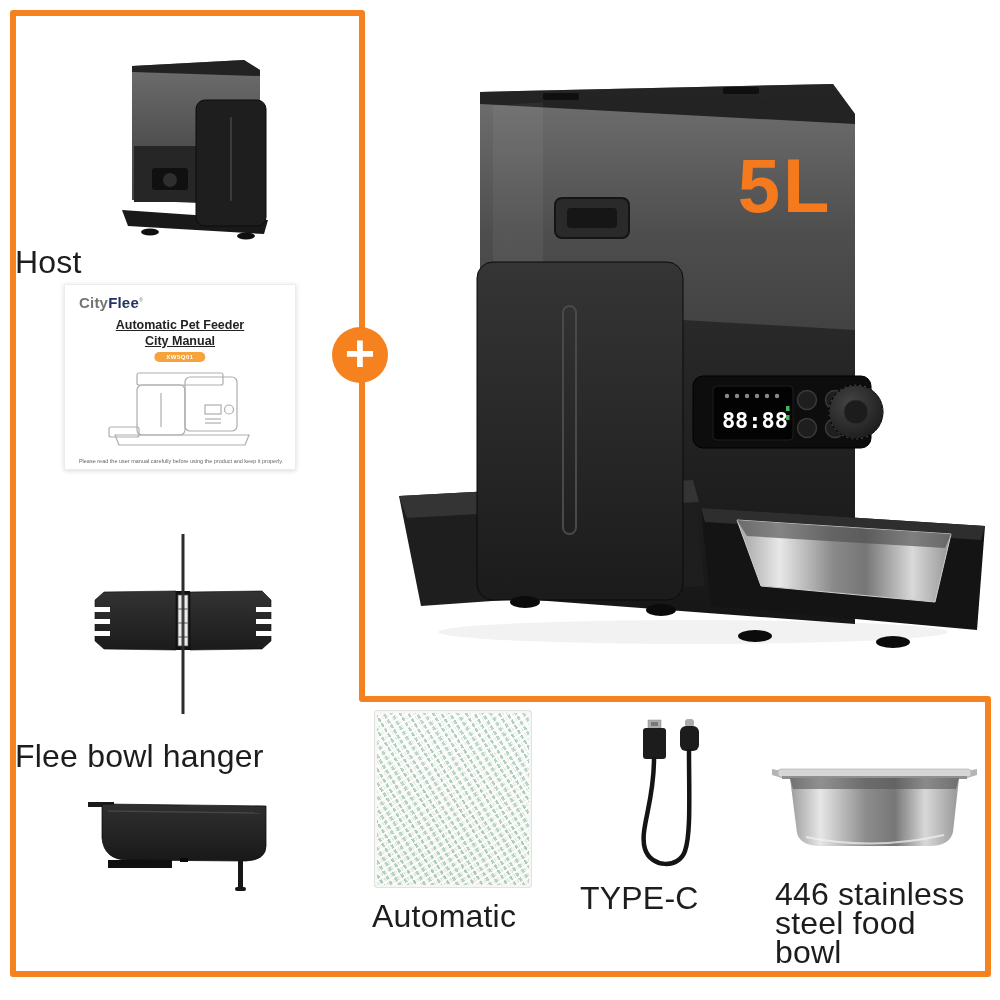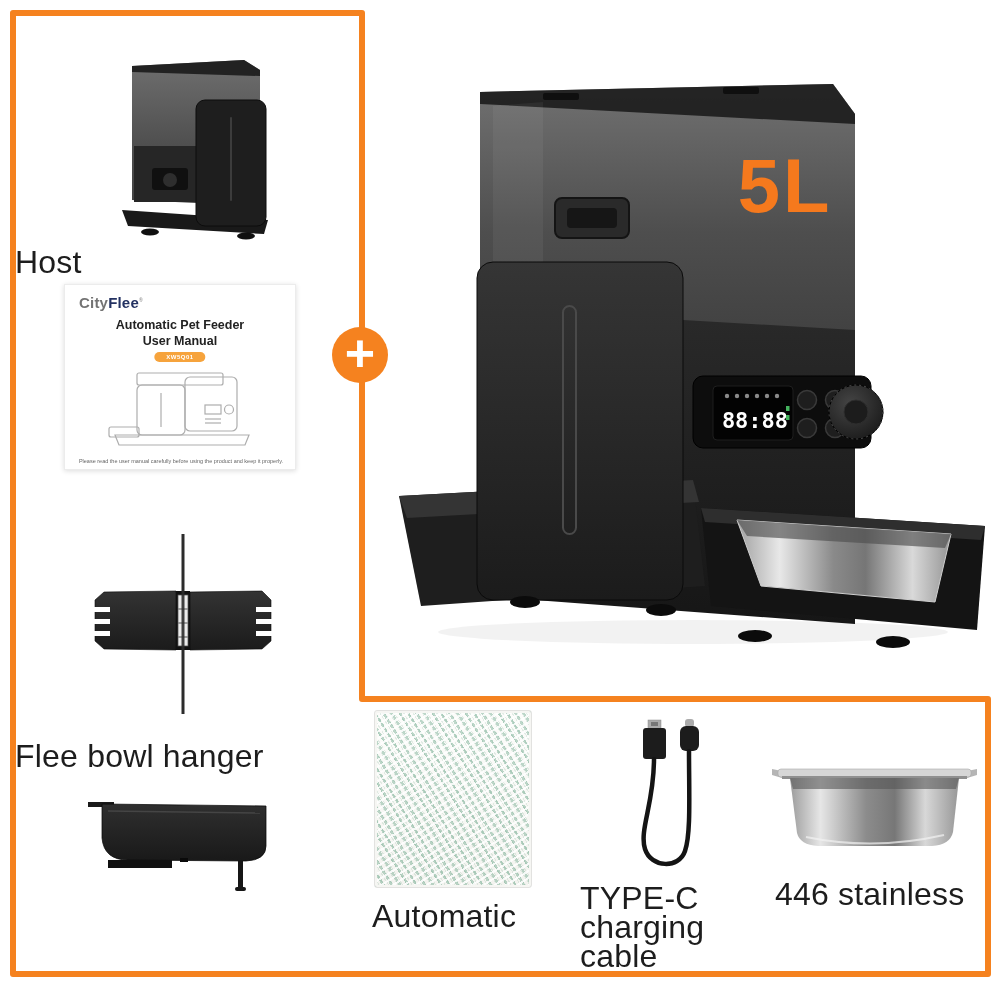--- a/index.html
+++ b/index.html
@@ -13,21 +13,21 @@
              background:#F5821F;display:flex;align-items:center;justify-content:center;
              color:#fff;font-size:52px;font-weight:700;line-height:1;padding-bottom:4px;box-sizing:border-box;}
   
   .manual-card{position:absolute;left:64px;top:284px;width:232px;height:186px;background:#fff;
                border:1px solid #ececec;box-shadow:0 1px 5px rgba(0,0,0,.14);box-sizing:border-box;}
   .manual-logo{position:absolute;left:14px;top:9px;font-size:15px;font-weight:bold;letter-spacing:.2px;}
   .brand-red{color:#737373;}
   .brand-navy{color:#233262;}
   .brand-mark{font-size:5px;color:#999;vertical-align:super;}
   .manual-title{position:absolute;left:0;top:32px;width:100%;text-align:center;
-                font-size:12.5px;font-weight:bold;color:#222;line-height:16px;}
+                font-size:12.5px;font-weight:bold;color:#222;line-height:16px;text-decoration:underline;}
   .manual-badge{position:absolute;left:50%;top:67px;transform:translateX(-50%);
                 background:#F6A33C;color:#fff;font-size:6px;font-weight:bold;
                 padding:2px 12px;border-radius:8px;letter-spacing:.5px;}
   .manual-foot{position:absolute;left:4px;bottom:5px;width:224px;text-align:center;
                font-size:5.5px;color:#666;}
   
   .desiccant{position:absolute;left:374px;top:710px;width:158px;height:178px;border-radius:3px;
              border:1px solid #e2e2e0;box-sizing:border-box;
              background:
                repeating-linear-gradient(148deg, rgba(255,255,255,.85) 0 2px, rgba(255,255,255,0) 2px 6px),
@@ -65,21 +65,21 @@
     <ellipse cx="148" cy="186" rx="9" ry="3.5" fill="#101010"></ellipse>
   </svg>
   <div class="item-label" style="left:15px;top:248px;width:347px">Host</div>
 
   <div class="manual-card">
     <div class="manual-logo">
       <span class="brand-red">City</span><span class="brand-navy">Flee</span><span class="brand-mark">®</span>
     </div>
     <div class="manual-title">
       <div>Automatic Pet Feeder</div>
-      <div>User Manual</div>
+      <div>City Manual</div>
     </div>
     <div class="manual-badge">XW5Q01</div>
     <svg class="abs" style="left:20px;top:86px" width="192" height="76" viewBox="0 0 192 76">
       <g fill="none" stroke="#adadad" stroke-width="1.2">
         <rect x="52" y="2" width="86" height="12" rx="2"></rect>
         <rect x="100" y="6" width="52" height="54" rx="5"></rect>
         <rect x="52" y="14" width="48" height="50" rx="5"></rect>
         <line x1="76" y1="22" x2="76" y2="56"></line>
         <rect x="120" y="34" width="16" height="9"></rect>
         <circle cx="144" cy="38.5" r="4.5"></circle>
@@ -235,21 +235,20 @@
   <svg class="abs" style="left:612px;top:712px" width="120" height="165" viewBox="0 0 120 165">
     <rect x="36" y="8" width="13" height="9" fill="#ababab" stroke="#8a8a8a" stroke-width=".5"></rect>
     <rect x="39" y="10" width="7" height="4" fill="#777"></rect>
     <rect x="31" y="16" width="23" height="31" rx="3" fill="#1c1c1c"></rect>
     <rect x="73" y="7" width="9" height="8" rx="3" fill="#ababab"></rect>
     <rect x="68" y="14" width="19" height="25" rx="6" fill="#1c1c1c"></rect>
     <path d="M42,47 C42,92 27,118 33,137 C39,156 67,157 73,139 C79,122 77,82 77,39" fill="none" stroke="#141414" stroke-width="4.5" stroke-linecap="round"></path>
   </svg>
   <div class="item-label" style="left:580px;top:884px;width:185px">
     <div>TYPE-C</div>
-    <div>charging cable</div>
   </div>
 
   <svg class="abs" style="left:772px;top:745px" width="205" height="120" viewBox="0 0 205 120">
     <defs>
       <linearGradient id="sb-metal" x1="0" y1="0" x2="1" y2="0">
         <stop offset="0" stop-color="#9c9c9c"></stop>
           <stop offset=".18" stop-color="#e6e6e6"></stop>
         <stop offset=".45" stop-color="#8c8c8c"></stop>
           <stop offset=".62" stop-color="#777"></stop>
         <stop offset=".8" stop-color="#d8d8d8"></stop>
@@ -259,15 +258,16 @@
     <polygon points="0,24 10,26 10,33 0,30" fill="#b5b5b5"></polygon>
     <polygon points="205,24 195,26 195,33 205,30" fill="#b5b5b5"></polygon>
     <rect x="6" y="24" width="193" height="8" rx="3" fill="#d6d6d6" stroke="#a8a8a8" stroke-width=".6"></rect>
     <rect x="10" y="31" width="185" height="3" fill="#909090"></rect>
     <path d="M18,33 L25,88 Q28,100 46,101 L160,101 Q178,100 181,87 L187,33 Z" fill="url(#sb-metal)"></path>
     <path d="M18,33 L187,33 L184,44 L21,44 Z" fill="#565656" opacity=".6"></path>
     <path d="M34,92 Q102,106 172,90" stroke="#f2f2f2" stroke-width="2" fill="none" opacity=".7"></path>
   </svg>
   <div class="item-label" style="left:775px;top:880px;width:205px">
     <div>446 stainless</div>
+    <div>steel food bowl</div>
   </div>
 
 </div>
 
 </body></html>

